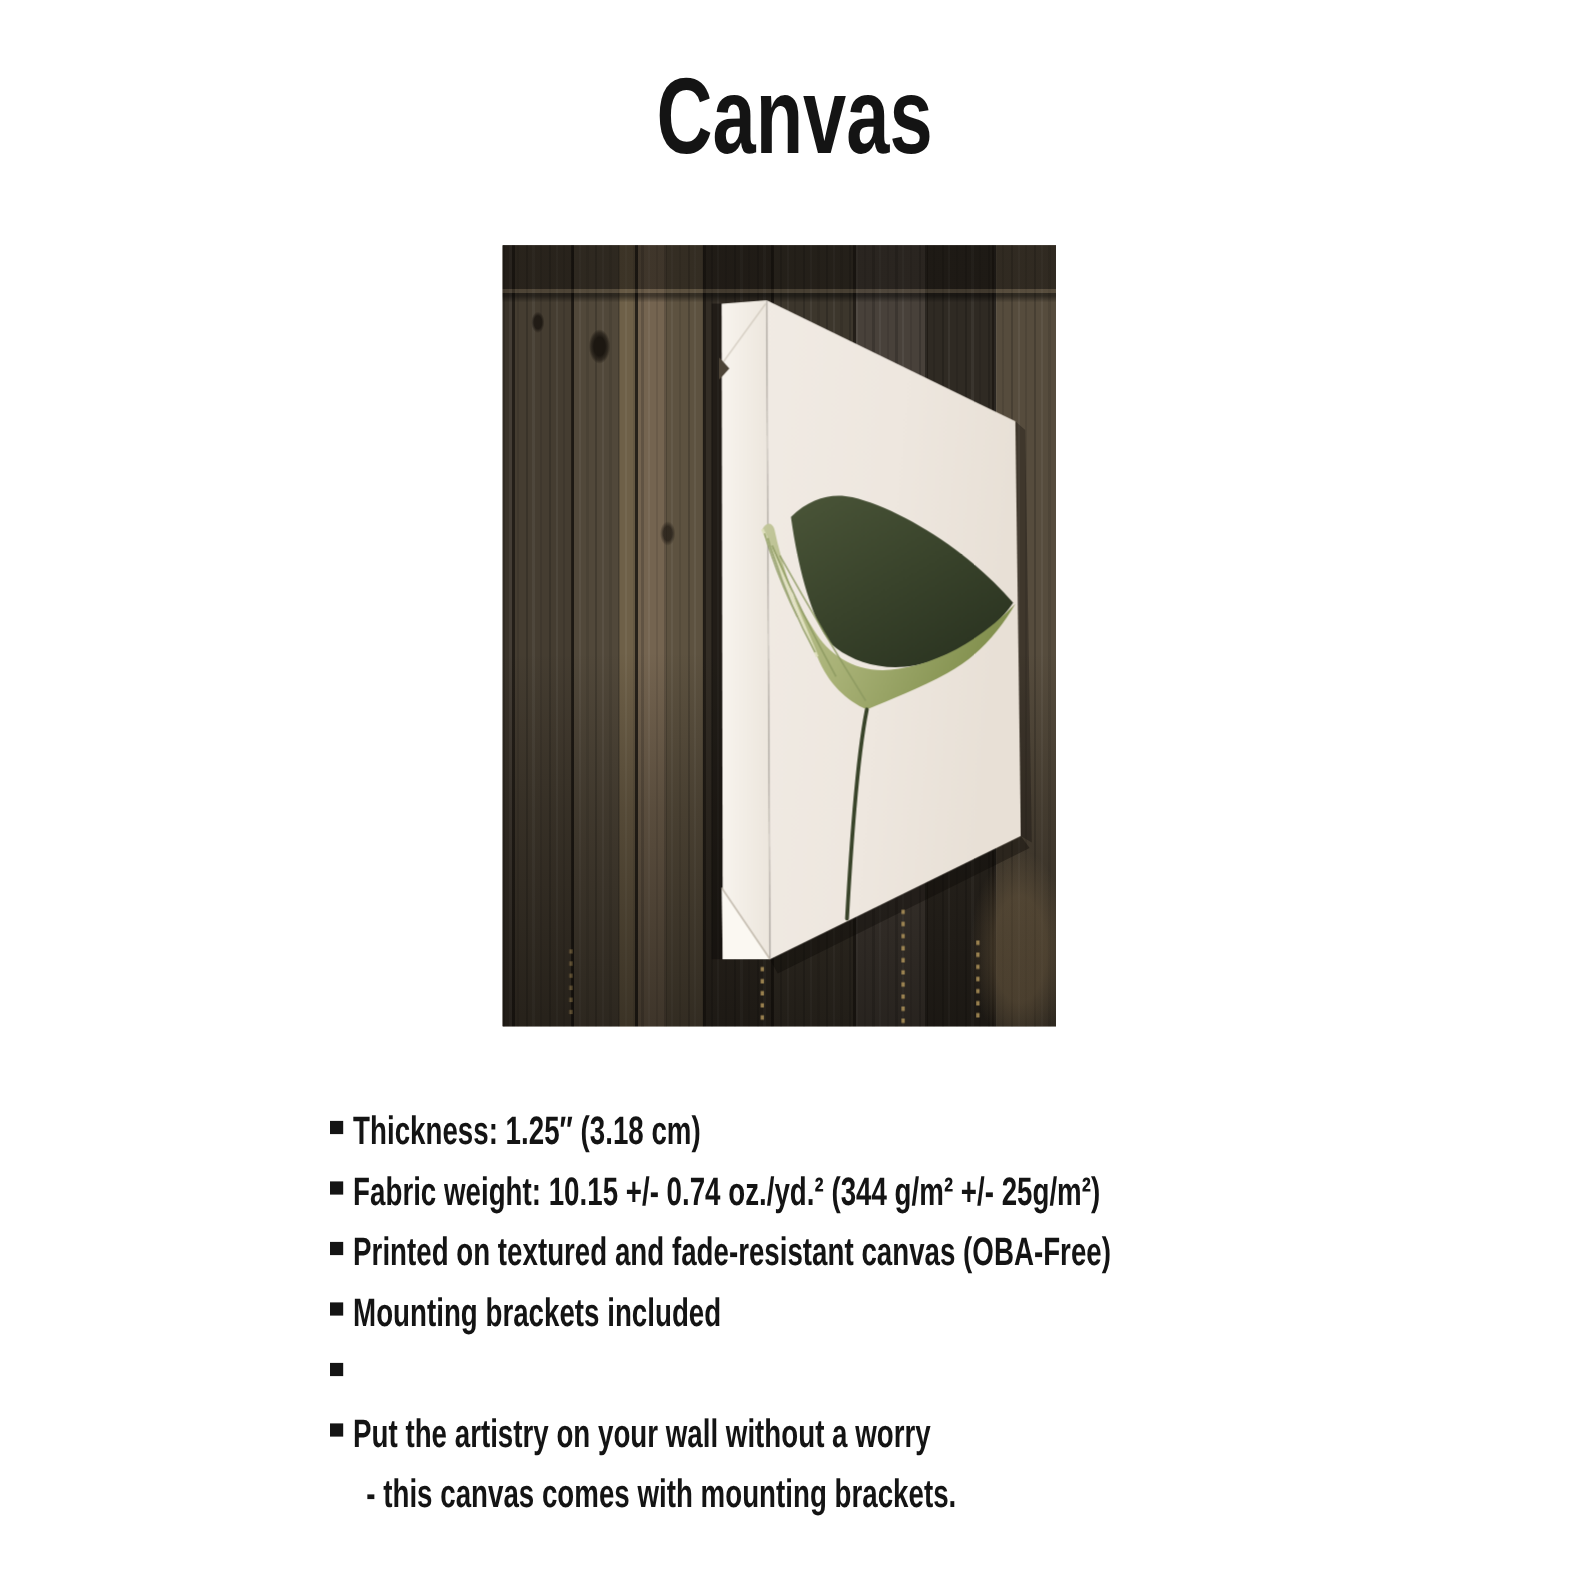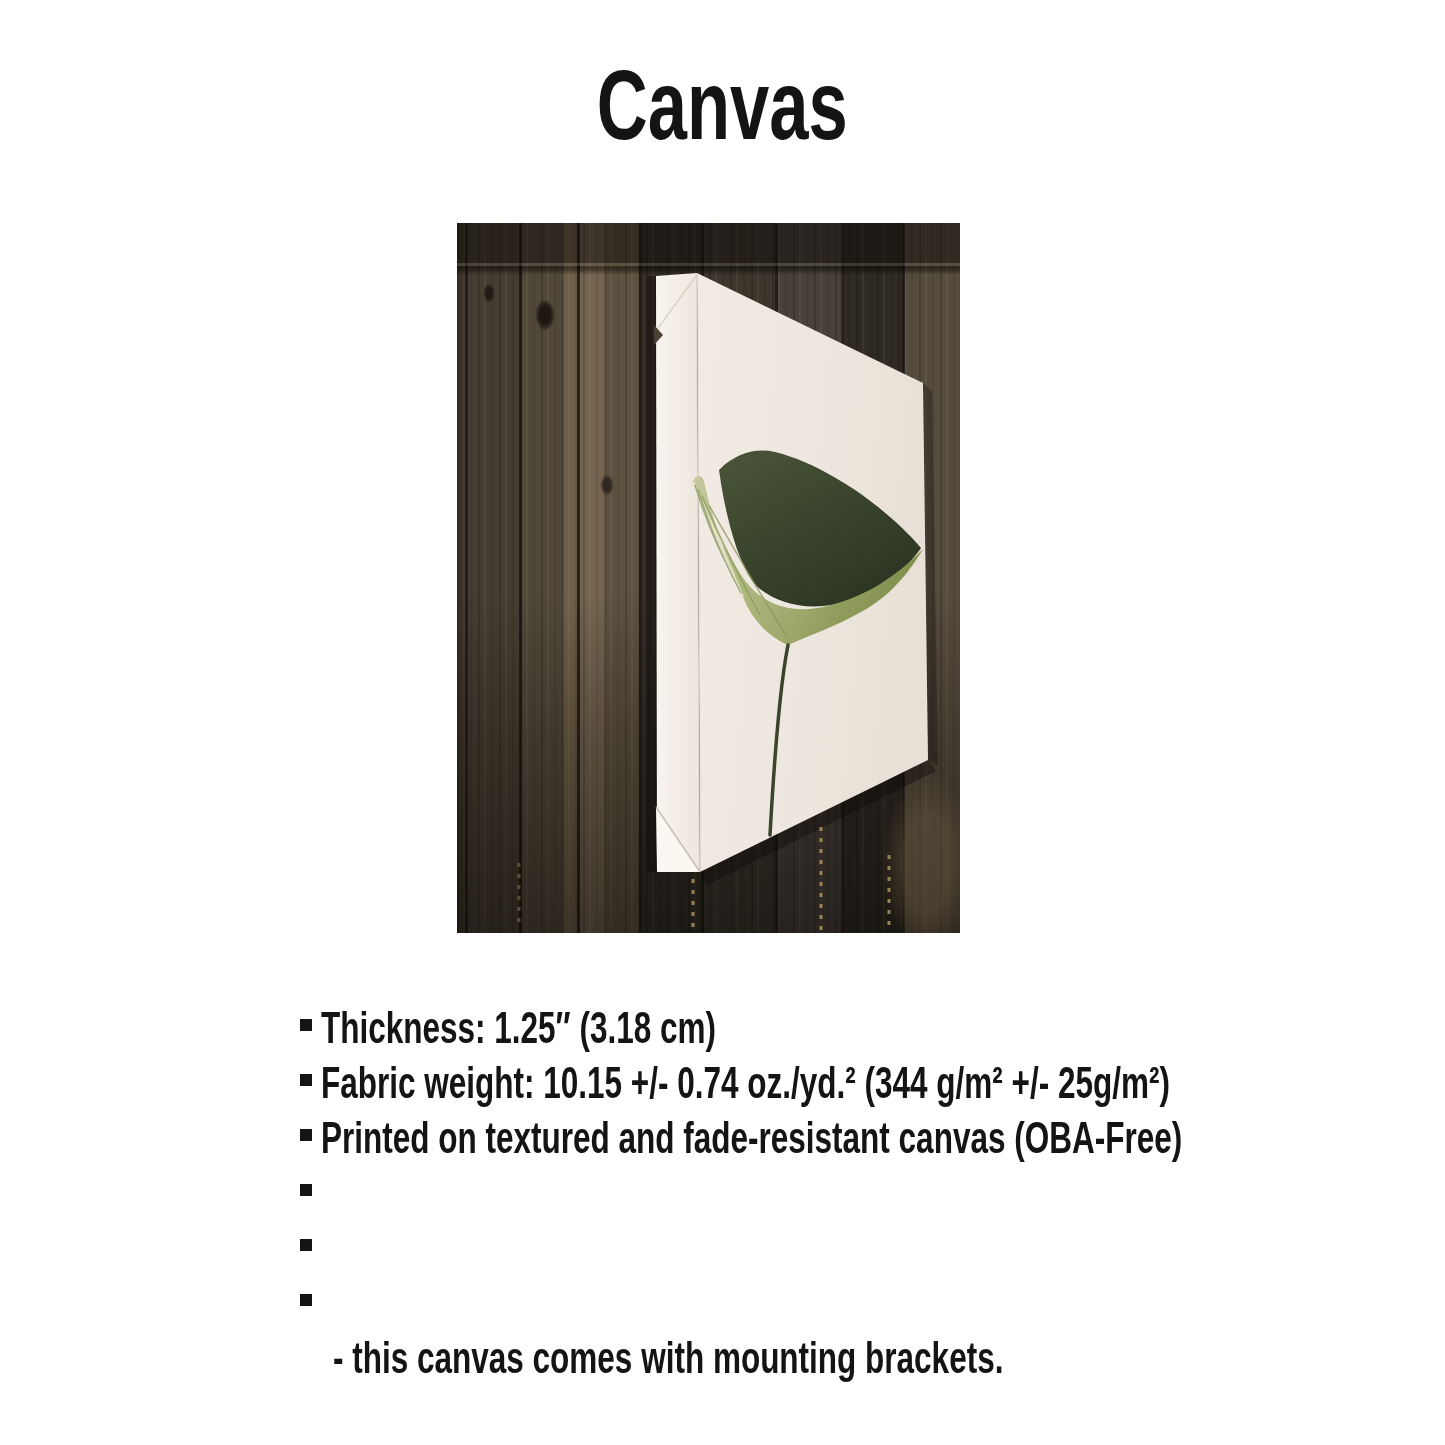--- a/index.html
+++ b/index.html
@@ -62,21 +62,21 @@
   
   .specs{
     position:absolute;left:300px;top:1000px;margin:0;padding:0;list-style:none;
   }
   .spec-row{display:flex;align-items:center;height:55px;}
   .spec-marker{
     flex:none;width:12px;height:12px;background:var(--c-text);
     margin:0 9px 5px 0;
   }
   .spec-text{
-    font-size:45px;font-weight:bold;color:var(--c-text);line-height:1;
+    font-size:36px;font-weight:bold;color:var(--c-text);line-height:1;
   }
   .no-bullet .spec-marker{visibility:hidden;}
   .no-bullet .spec-text{margin-left:12px;}
 </style>
 </head>
 <body>
 
 <h1 class="page-title"><span class="squeeze">Canvas</span></h1>
 
 <div class="photo" title="Square canvas print of a single curled green leaf with a long thin stem, hung at an angle on a dark weathered wood plank wall">
@@ -162,27 +162,29 @@
       <span class="spec-text"><span class="squeeze-left">Fabric weight: 10.15 +/- 0.74 oz./yd.² (344 g/m² +/- 25g/m²)</span></span>
     </li>
 
     <li class="spec-row">
       <span class="spec-marker"></span>
       <span class="spec-text"><span class="squeeze-left">Printed on textured and fade-resistant canvas (OBA-Free)</span></span>
     </li>
 
     <li class="spec-row">
       <span class="spec-marker"></span>
+      <span class="spec-text"><span class="squeeze-left">Mounting brackets included</span></span>
     </li>
 
     <li class="spec-row">
       <span class="spec-marker"></span>
     </li>
 
     <li class="spec-row">
       <span class="spec-marker"></span>
+      <span class="spec-text"><span class="squeeze-left">Put the artistry on your wall without a worry</span></span>
     </li>
 
     <li class="spec-row no-bullet">
       <span class="spec-marker"></span>
       <span class="spec-text"><span class="squeeze-left">- this canvas comes with mounting brackets.</span></span>
     </li>
   </ul>
 
 </body></html>

